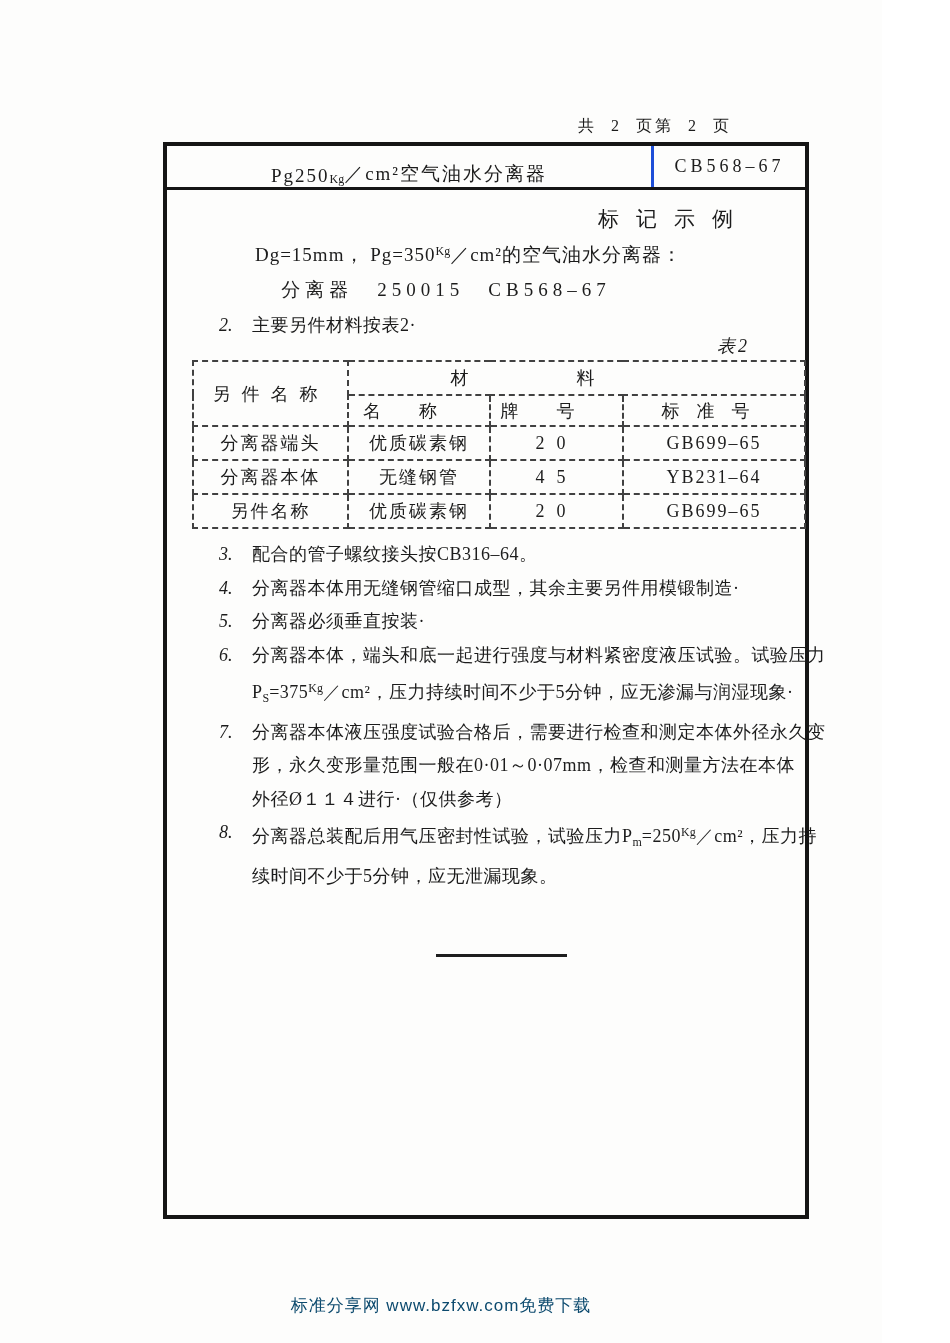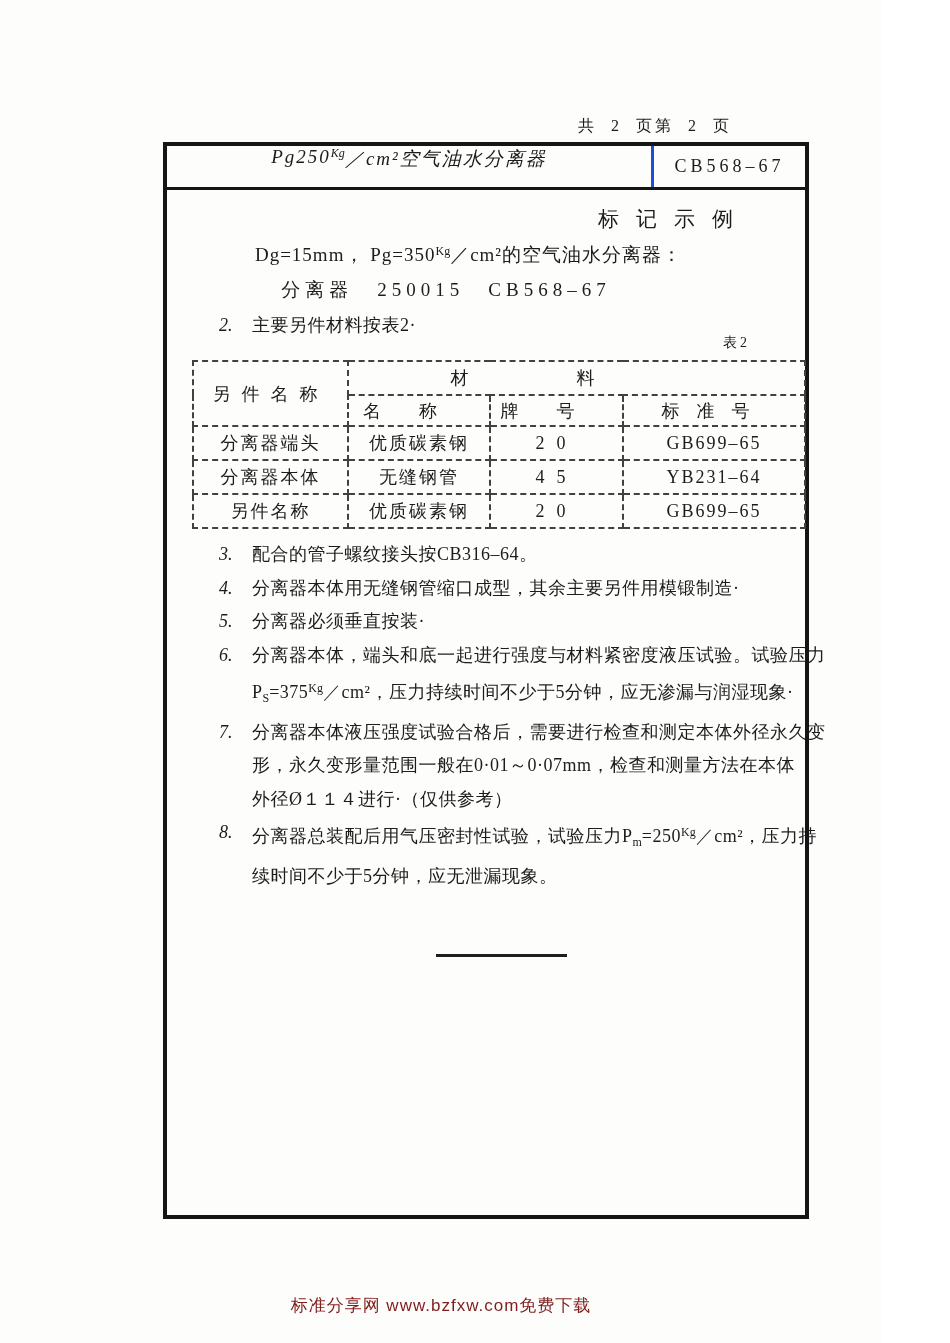--- a/index.html
+++ b/index.html
@@ -36,25 +36,24 @@
     border: 4px solid #151515;
   }
   .frame-header {
     display: flex;
     height: 44px;
     border-bottom: 3px solid #151515;
   }
   .title-cell {
     width: 484px;
     display: flex;
-    align-items: flex-start;
+    align-items: flex-end;
     justify-content: center;
     font-size: 19px;
     letter-spacing: 2px;
-    font-style: italic;
   }
   .doc-cell {
     flex: 1;
     border-left: 3px solid #1d4ed8;
     display: flex;
     align-items: center;
     justify-content: center;
     font-size: 18px;
     letter-spacing: 4px;
   }
@@ -92,22 +91,23 @@
     font-size: 18px;
     line-height: 33.5px;
     letter-spacing: 0.5px;
     white-space: nowrap;
   }
   .item2 { position: absolute; top: 116px; left: 0; right: 0; }
 
   .table-caption {
     position: absolute;
     top: 141px; right: 55px;
-    font-size: 14px;
+    font-size: 18px;
     letter-spacing: 3px;
+    font-style: italic;
   }
 
   
   .mat-table {
     position: absolute;
     top: 167px; left: 25px;
     width: 612px;
     border-collapse: collapse;
     table-layout: fixed;
   }
@@ -139,21 +139,21 @@
     background: #1e1e1e;
   }
 
   .watermark {
     position: absolute;
     top: 1294px; left: 0;
     width: 100%;
     text-align: center;
     font-size: 17px;
     letter-spacing: 1px;
-    color: #7f1d1d;
+    color: #0c4a6e;
     font-family: "Liberation Sans", "DejaVu Sans", sans-serif;
   }
 </style>
 </head>
 <body>
 
 <div class="page">
 
   <div class="page-info pre">共  2  页第  2  页</div>
 

